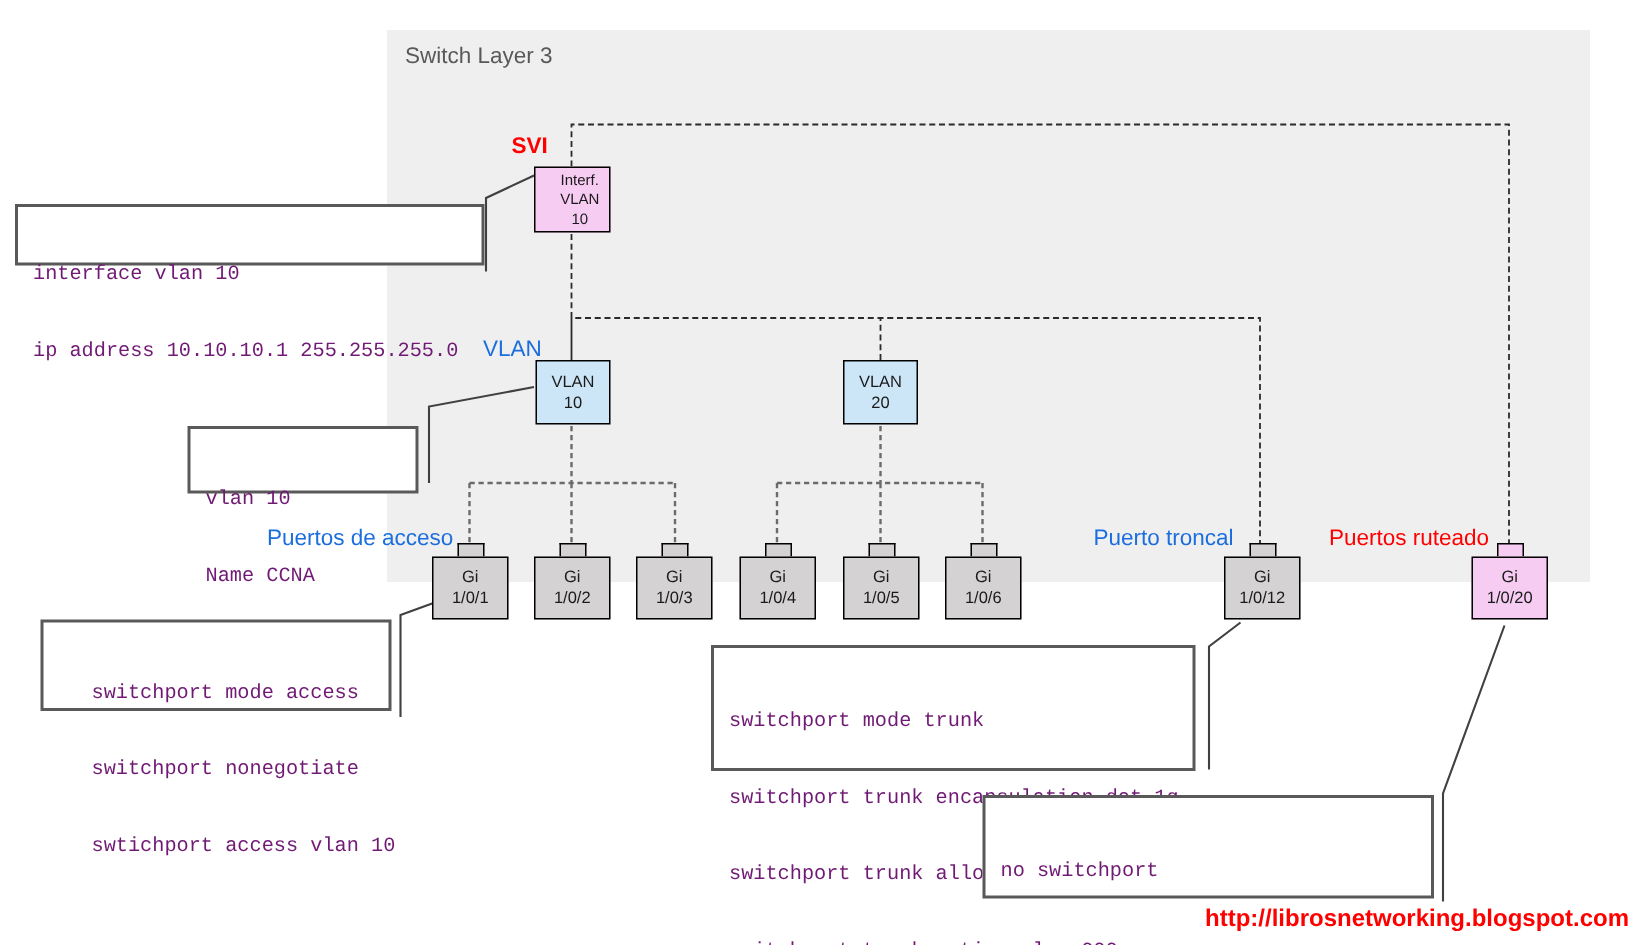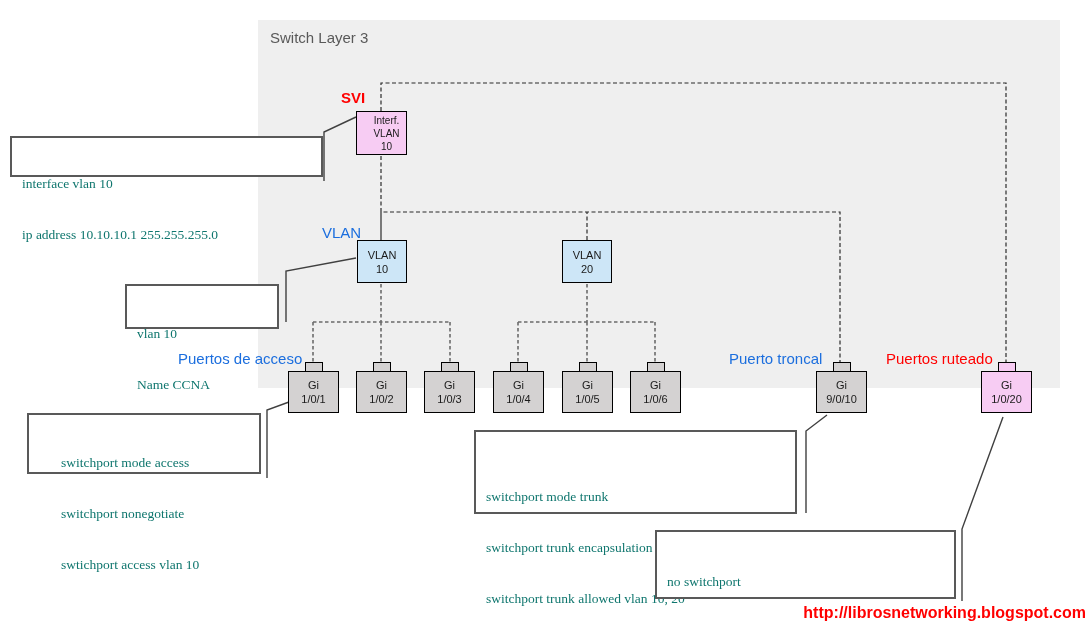--- a/index.html
+++ b/index.html
@@ -33,26 +33,26 @@
 
   .port-wrap { top:362px; width:51px; }
   .port-tab { width:18px; height:9px; margin:0 auto; background:var(--c-gray);
               border:1px solid #000; border-bottom:none; box-sizing:border-box; }
   .port-box { box-sizing:border-box; width:51px; height:42px; background:var(--c-gray);
               border:1px solid #000; text-align:center; font-size:11px; line-height:14px;
               padding-top:6px; color:#1a1a1a; }
   .port-wrap.routed .port-tab, .port-wrap.routed .port-box { background:var(--c-pink); }
 
   .callout { box-sizing:border-box; background:#ffffff; border:2px solid var(--c-callout_border);
-             font-family:Liberation Serif, serif; font-size:13.5px; line-height:17px;
-             color:#0f766e; padding:5px 0 0 10px; white-space:pre; }
+             font-family:Liberation Mono, monospace; font-size:13.5px; line-height:17px;
+             color:#701a75; padding:5px 0 0 10px; white-space:pre; }
   #callout-svi    { left:10px;  top:136px; width:313px; height:41px; padding-top:3px; }
   #callout-vlan   { left:125px; top:272px; width:154px; height:45px;margin-top:12px; }
   #callout-access { left:27px;  top:413px; width:234px; height:61px;padding-left:32px; }
-  #callout-trunk  { left:474px; top:430px; width:323px; height:84px; padding-top:22px; }
+  #callout-trunk  { left:474px; top:430px; width:323px; height:84px; padding-top:7px; }
   #callout-routed { left:655px; top:530px; width:301px; height:69px; padding-top:7px; }
 
   #footer-url { right:6px; top:604px; font-size:16px; font-weight:bold;
                 color:var(--c-red); text-decoration:none; }
 </style>
 </head>
 <body>
 
 <div id="stage">
 
@@ -141,21 +141,21 @@
     <div class="port-tab"></div>
     <div class="port-box">
         <div>Gi</div>
         <div>1/0/6</div>
       </div>
   </div>
   <div class="abs port-wrap" style="left:816px">
     <div class="port-tab"></div>
     <div class="port-box">
         <div>Gi</div>
-        <div>9/0/10</div>
+        <div>1/0/12</div>
       </div>
   </div>
   <div class="abs port-wrap routed" style="left:981px">
     <div class="port-tab"></div>
     <div class="port-box">
         <div>Gi</div>
         <div>1/0/20</div>
       </div>
   </div>
 

